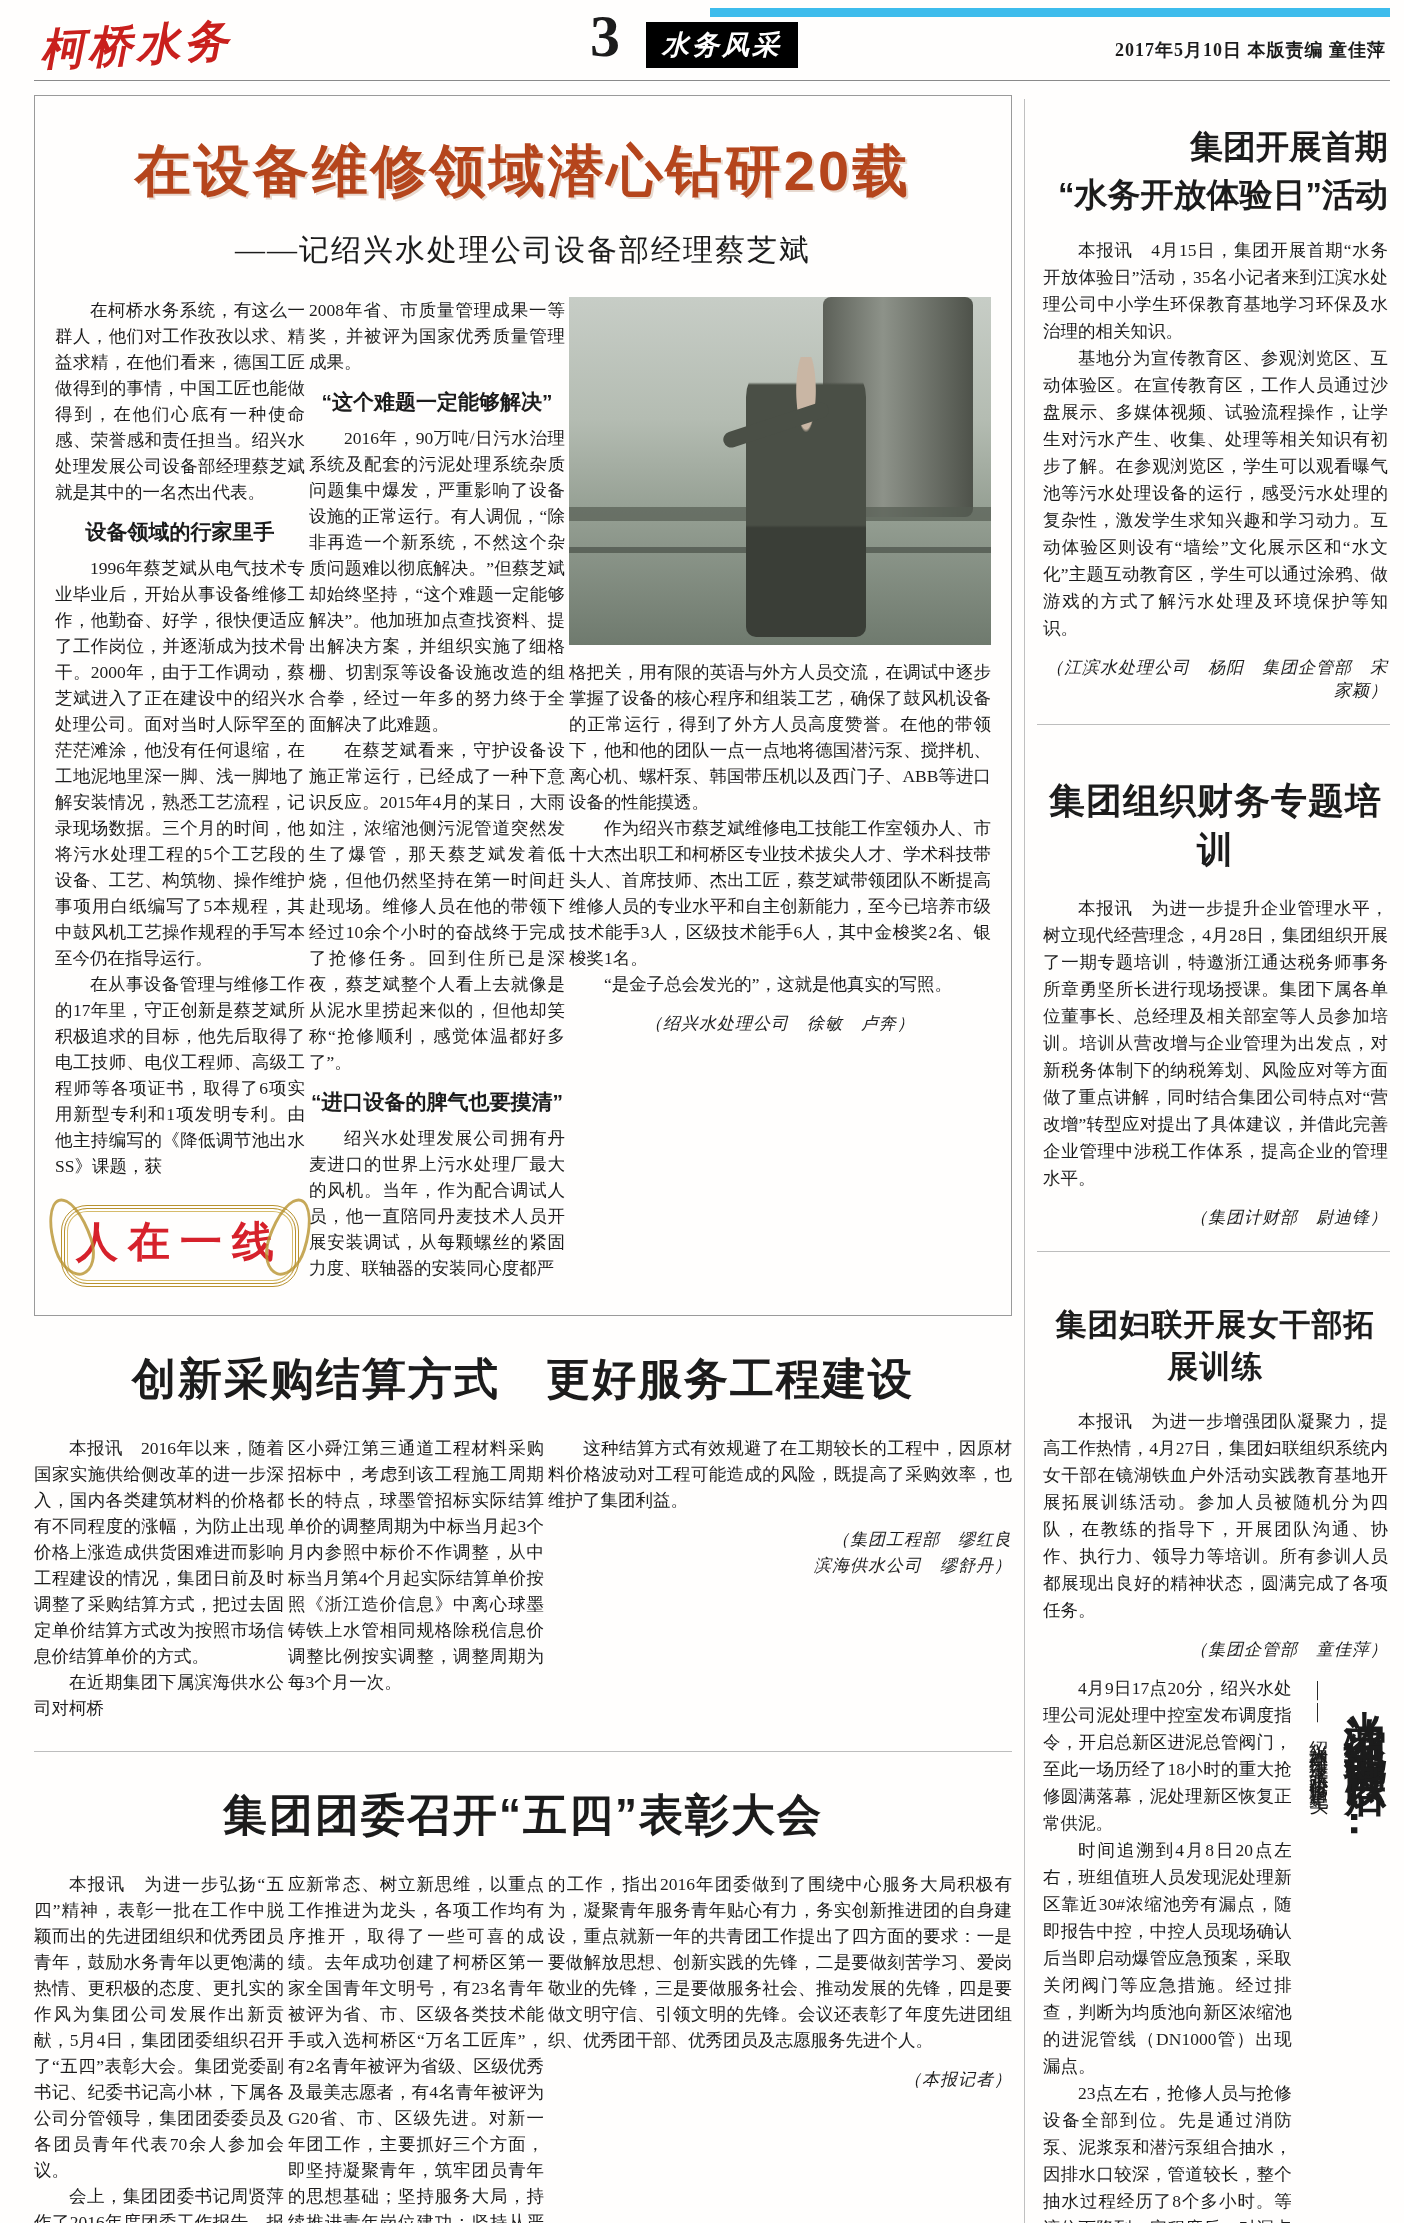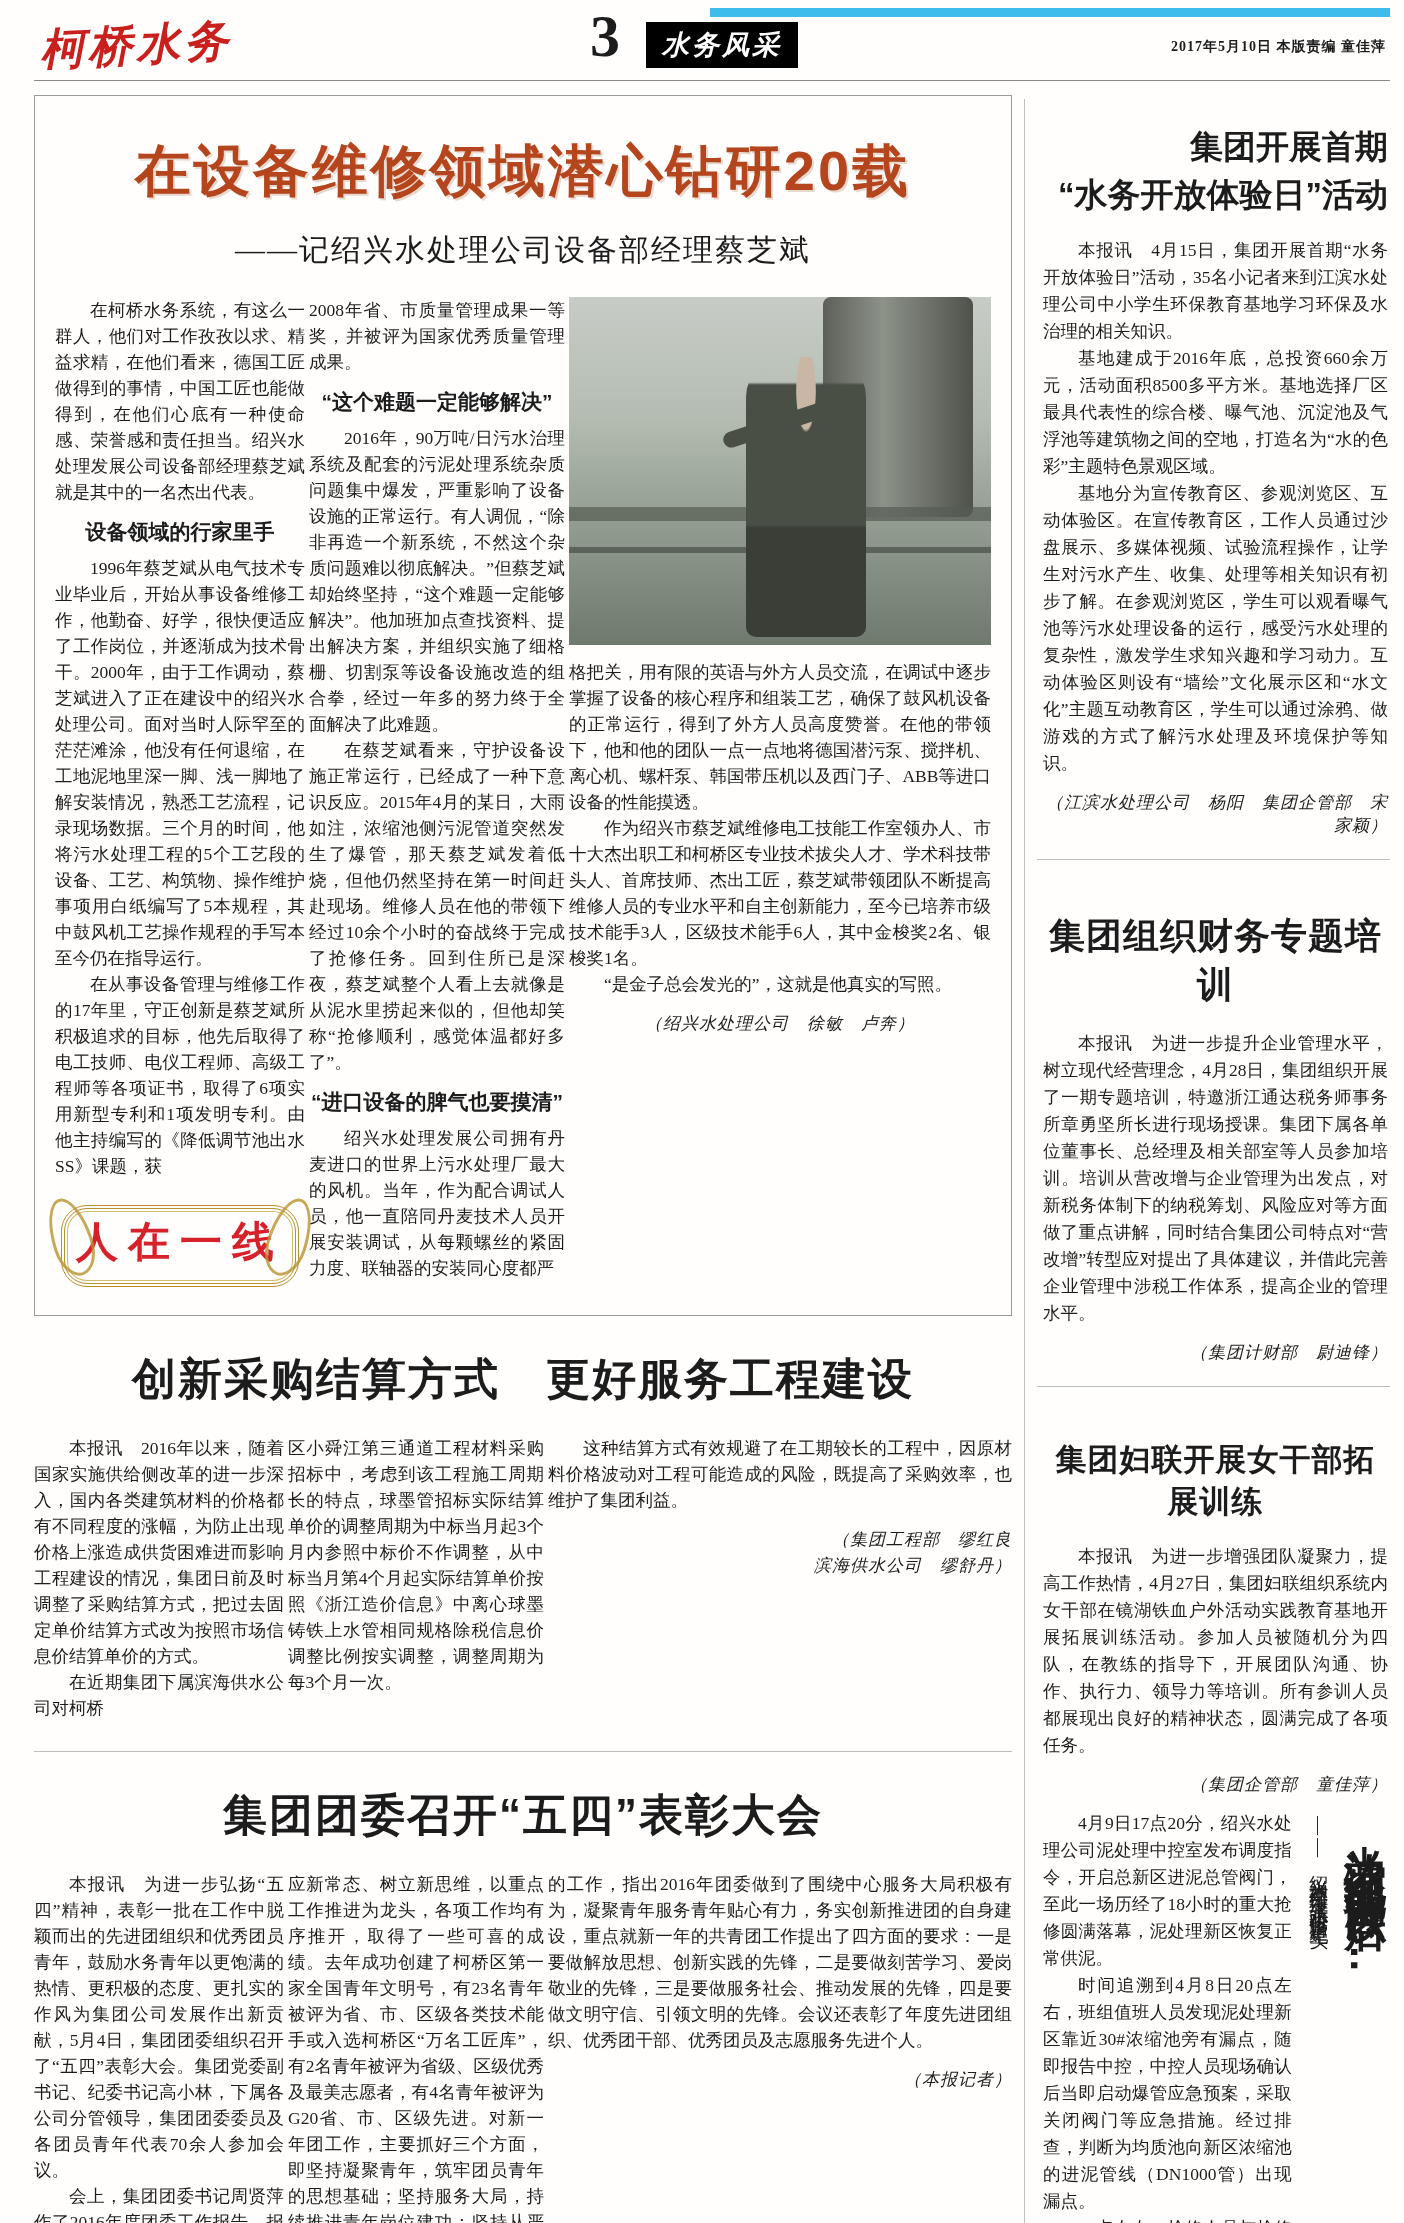--- a/index.html
+++ b/index.html
@@ -6,21 +6,21 @@
   .page{width:1404px;min-height:2223px;margin:0 auto;background:#fffefd;box-sizing:border-box;
         padding:0 14px 10px 34px;font-family:"Liberation Serif",serif;color:#1c1c1c;position:relative;}
   
   .masthead{position:relative;height:80px;border-bottom:1px solid #8a8a8a;}
   .logo{position:absolute;left:6px;top:16px;font-size:44px;font-weight:bold;font-style:italic;
         color:#c9201d;font-family:"Liberation Serif",serif;transform:rotate(-3deg);letter-spacing:4px;}
   .page-num{position:absolute;left:556px;top:2px;font-size:60px;font-weight:800;font-family:"Liberation Serif",serif;}
   .section-label{position:absolute;left:612px;top:22px;background:#000000;color:#fff;font-size:27px;
         font-weight:bold;font-style:italic;padding:5px 16px;letter-spacing:3px;}
   .top-bar{position:absolute;left:676px;right:0;top:8px;height:9px;background:#3ebcec;}
-  .date-line{position:absolute;right:4px;top:38px;font-size:14px;font-weight:bold;letter-spacing:1px;}
+  .date-line{position:absolute;right:4px;top:38px;font-size:18px;font-weight:bold;letter-spacing:1px;}
   
   .body-wrap{display:flex;align-items:stretch;margin-top:14px;}
   .left-zone{width:978px;flex:0 0 978px;}
   .v-divider{width:1px;background:#c0c0c0;margin:4px 12px 0 12px;}
   .sidebar{flex:1;min-width:0;padding-top:8px;}
   
   .main-box{border:1px solid #9a9a9a;padding:24px 20px 18px 20px;box-sizing:border-box;}
   .main-headline{font-family:"Liberation Sans",sans-serif;font-size:56px;font-weight:800;color:#b5451c;
         text-align:center;letter-spacing:3px;margin:14px 0 4px 0;text-shadow:2px 2px 0 #e7d9cf;}
   .main-subtitle{font-size:30px;text-align:center;margin:20px 0 26px 0;letter-spacing:2px;}
@@ -179,21 +179,20 @@
 
     <aside class="sidebar">
 
       <article class="sb-article">
         <div class="sb-head-2l">
           <div>集团开展首期</div>
           <div>“水务开放体验日”活动</div>
         </div>
         <div class="sb-body">
           <p>本报讯　4月15日，集团开展首期“水务开放体验日”活动，35名小记者来到江滨水处理公司中小学生环保教育基地学习环保及水治理的相关知识。</p>
-          <p>基地建成于2016年底，总投资660余万元，活动面积8500多平方米。基地选择厂区最具代表性的综合楼、曝气池、沉淀池及气浮池等建筑物之间的空地，打造名为“水的色彩”主题特色景观区域。</p>
           <p>基地分为宣传教育区、参观浏览区、互动体验区。在宣传教育区，工作人员通过沙盘展示、多媒体视频、试验流程操作，让学生对污水产生、收集、处理等相关知识有初步了解。在参观浏览区，学生可以观看曝气池等污水处理设备的运行，感受污水处理的复杂性，激发学生求知兴趣和学习动力。互动体验区则设有“墙绘”文化展示区和“水文化”主题互动教育区，学生可以通过涂鸦、做游戏的方式了解污水处理及环境保护等知识。</p>
         </div>
         <div class="sig">（江滨水处理公司　杨阳　集团企管部　宋家颖）</div>
       </article>
 
       <div class="sb-divider"></div>
 
       <article class="sb-article">
         <h2 class="sb-head">集团组织财务专题培训</h2>
         <div class="sb-body">

